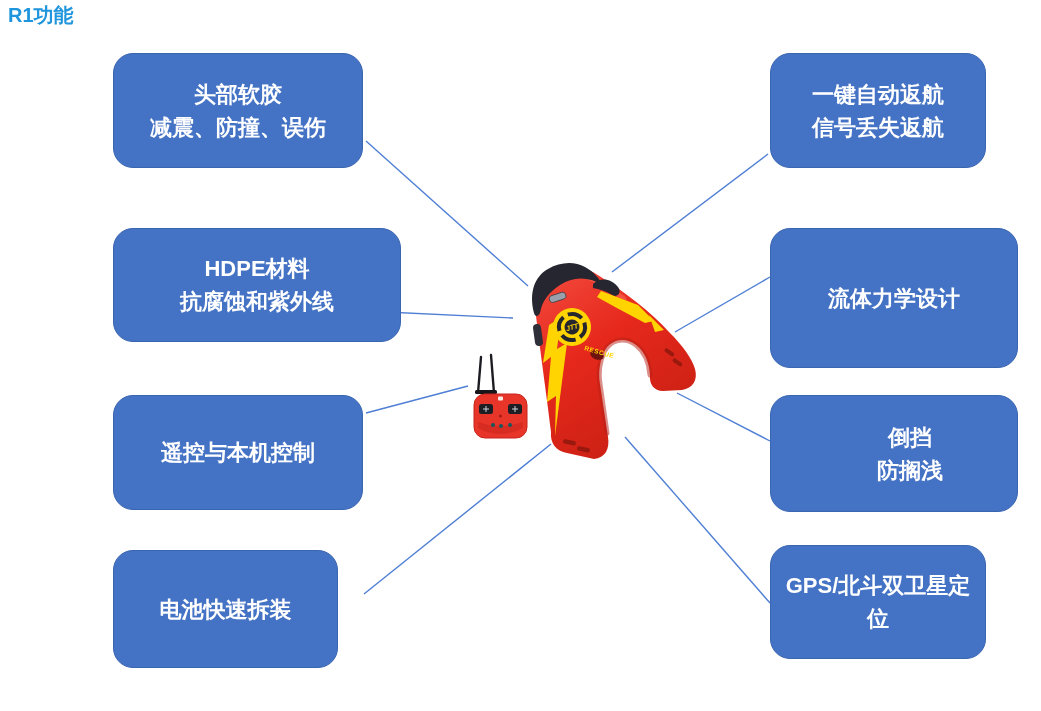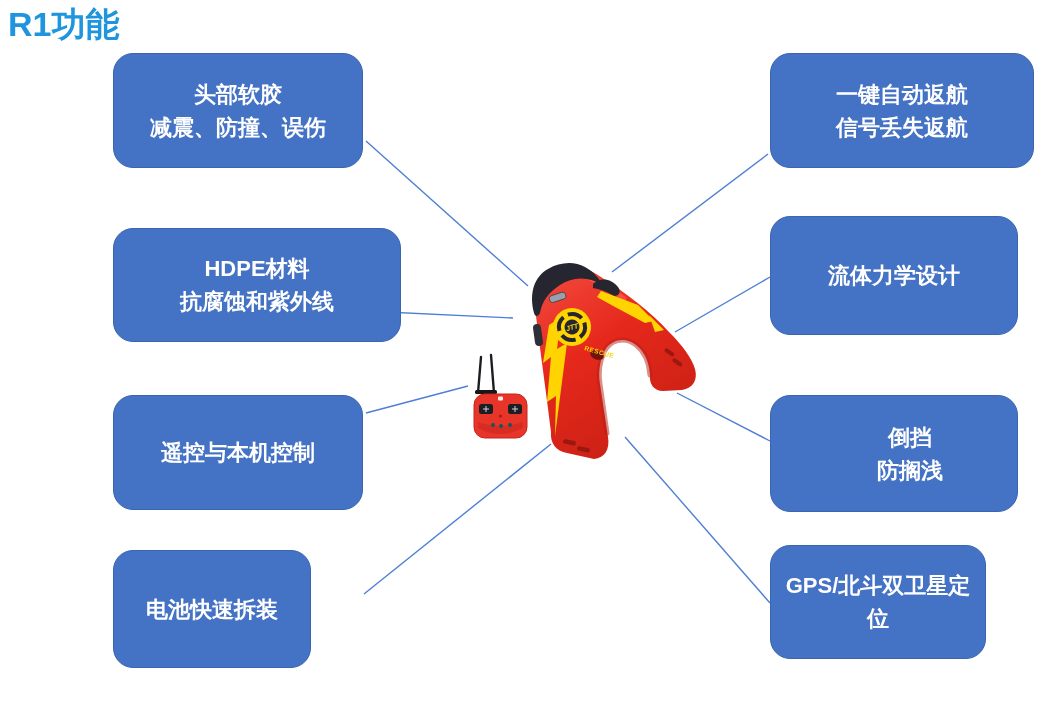--- a/index.html
+++ b/index.html
@@ -2,35 +2,35 @@
 <html><head>
 <meta charset="utf-8">
 <style>
   html,body{margin:0;padding:0;}
   body{
     width:1041px;height:711px;position:relative;overflow:hidden;
     background:#ffffff;font-family:"Liberation Sans", sans-serif;
   }
   #slide-title{
     position:absolute;left:8px;top:2px;margin:0;
-    font-size:34px;font-weight:800;color:#1e95dc;letter-spacing:0px;
+    font-size:20px;font-weight:800;color:#1e95dc;letter-spacing:0px;
   }
   #diagram-svg{position:absolute;left:0;top:0;}
   .feature-box{
     position:absolute;background:#4472c4;border:1.5px solid #3a66b0;
     border-radius:20px;color:#ffffff;display:flex;align-items:center;
     justify-content:center;text-align:center;font-size:22px;font-weight:700;
     line-height:1.5;white-space:pre-line;box-sizing:border-box;padding:4px 10px;
   }
   .bx-l1{left:113px;top:53px;width:250px;height:115px;align-items:center;}
   .bx-l2{left:113px;top:228px;width:288px;height:114px;}
   .bx-l3{left:113px;top:395px;width:250px;height:115px;}
-  .bx-l4{left:113px;top:550px;width:198px;height:118px;}
-  .bx-r1{left:770px;top:53px;width:264px;height:115px;}
-  .bx-r2{left:770px;top:216px;width:248px;height:119px;}
+  .bx-l4{left:113px;top:550px;width:225px;height:118px;}
+  .bx-r1{left:770px;top:53px;width:216px;height:115px;}
+  .bx-r2{left:770px;top:228px;width:248px;height:140px;}
   .bx-r3{left:770px;top:395px;width:248px;height:117px;padding-left:42px;}
   .bx-r4{left:770px;top:545px;width:216px;height:114px;}
 </style>
 </head>
 <body>
 
 <svg id="diagram-svg" width="1041" height="711" viewBox="0 0 1041 711">
   <defs>
     <linearGradient id="bodyGrad" x1="560" y1="270" x2="660" y2="420" gradientUnits="userSpaceOnUse">
       <stop offset="0" stop-color="#f2463a"></stop>

